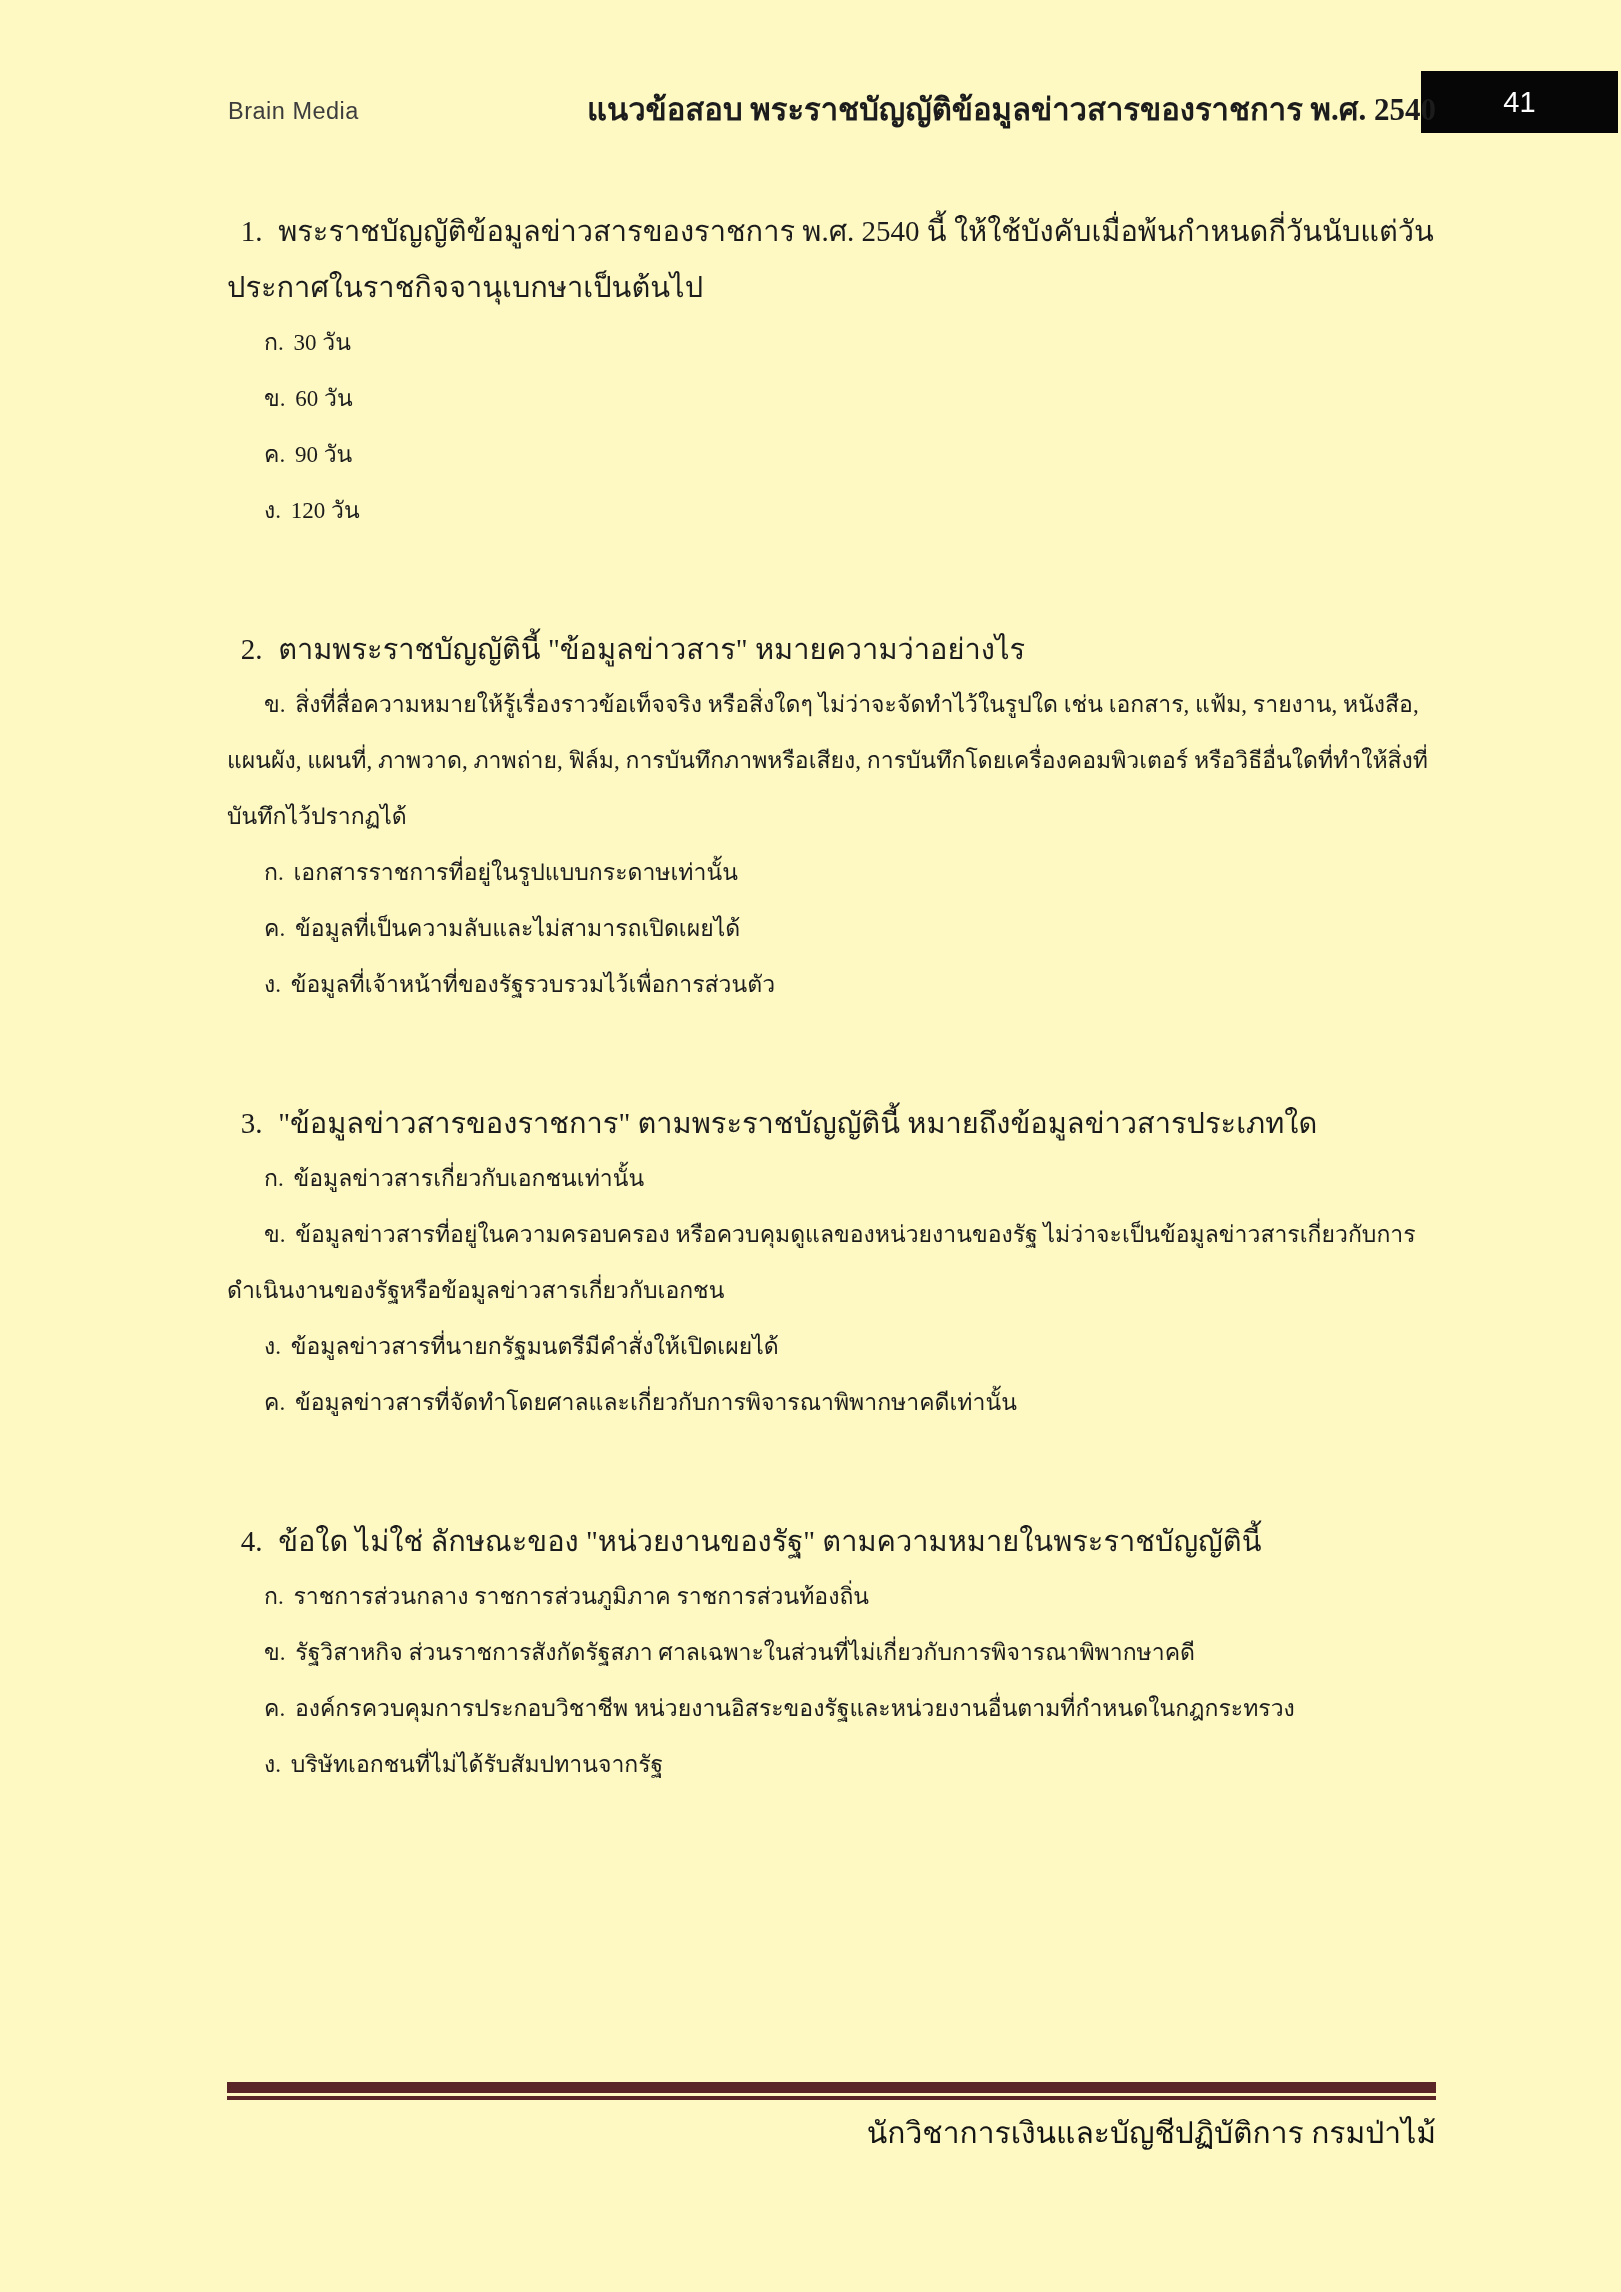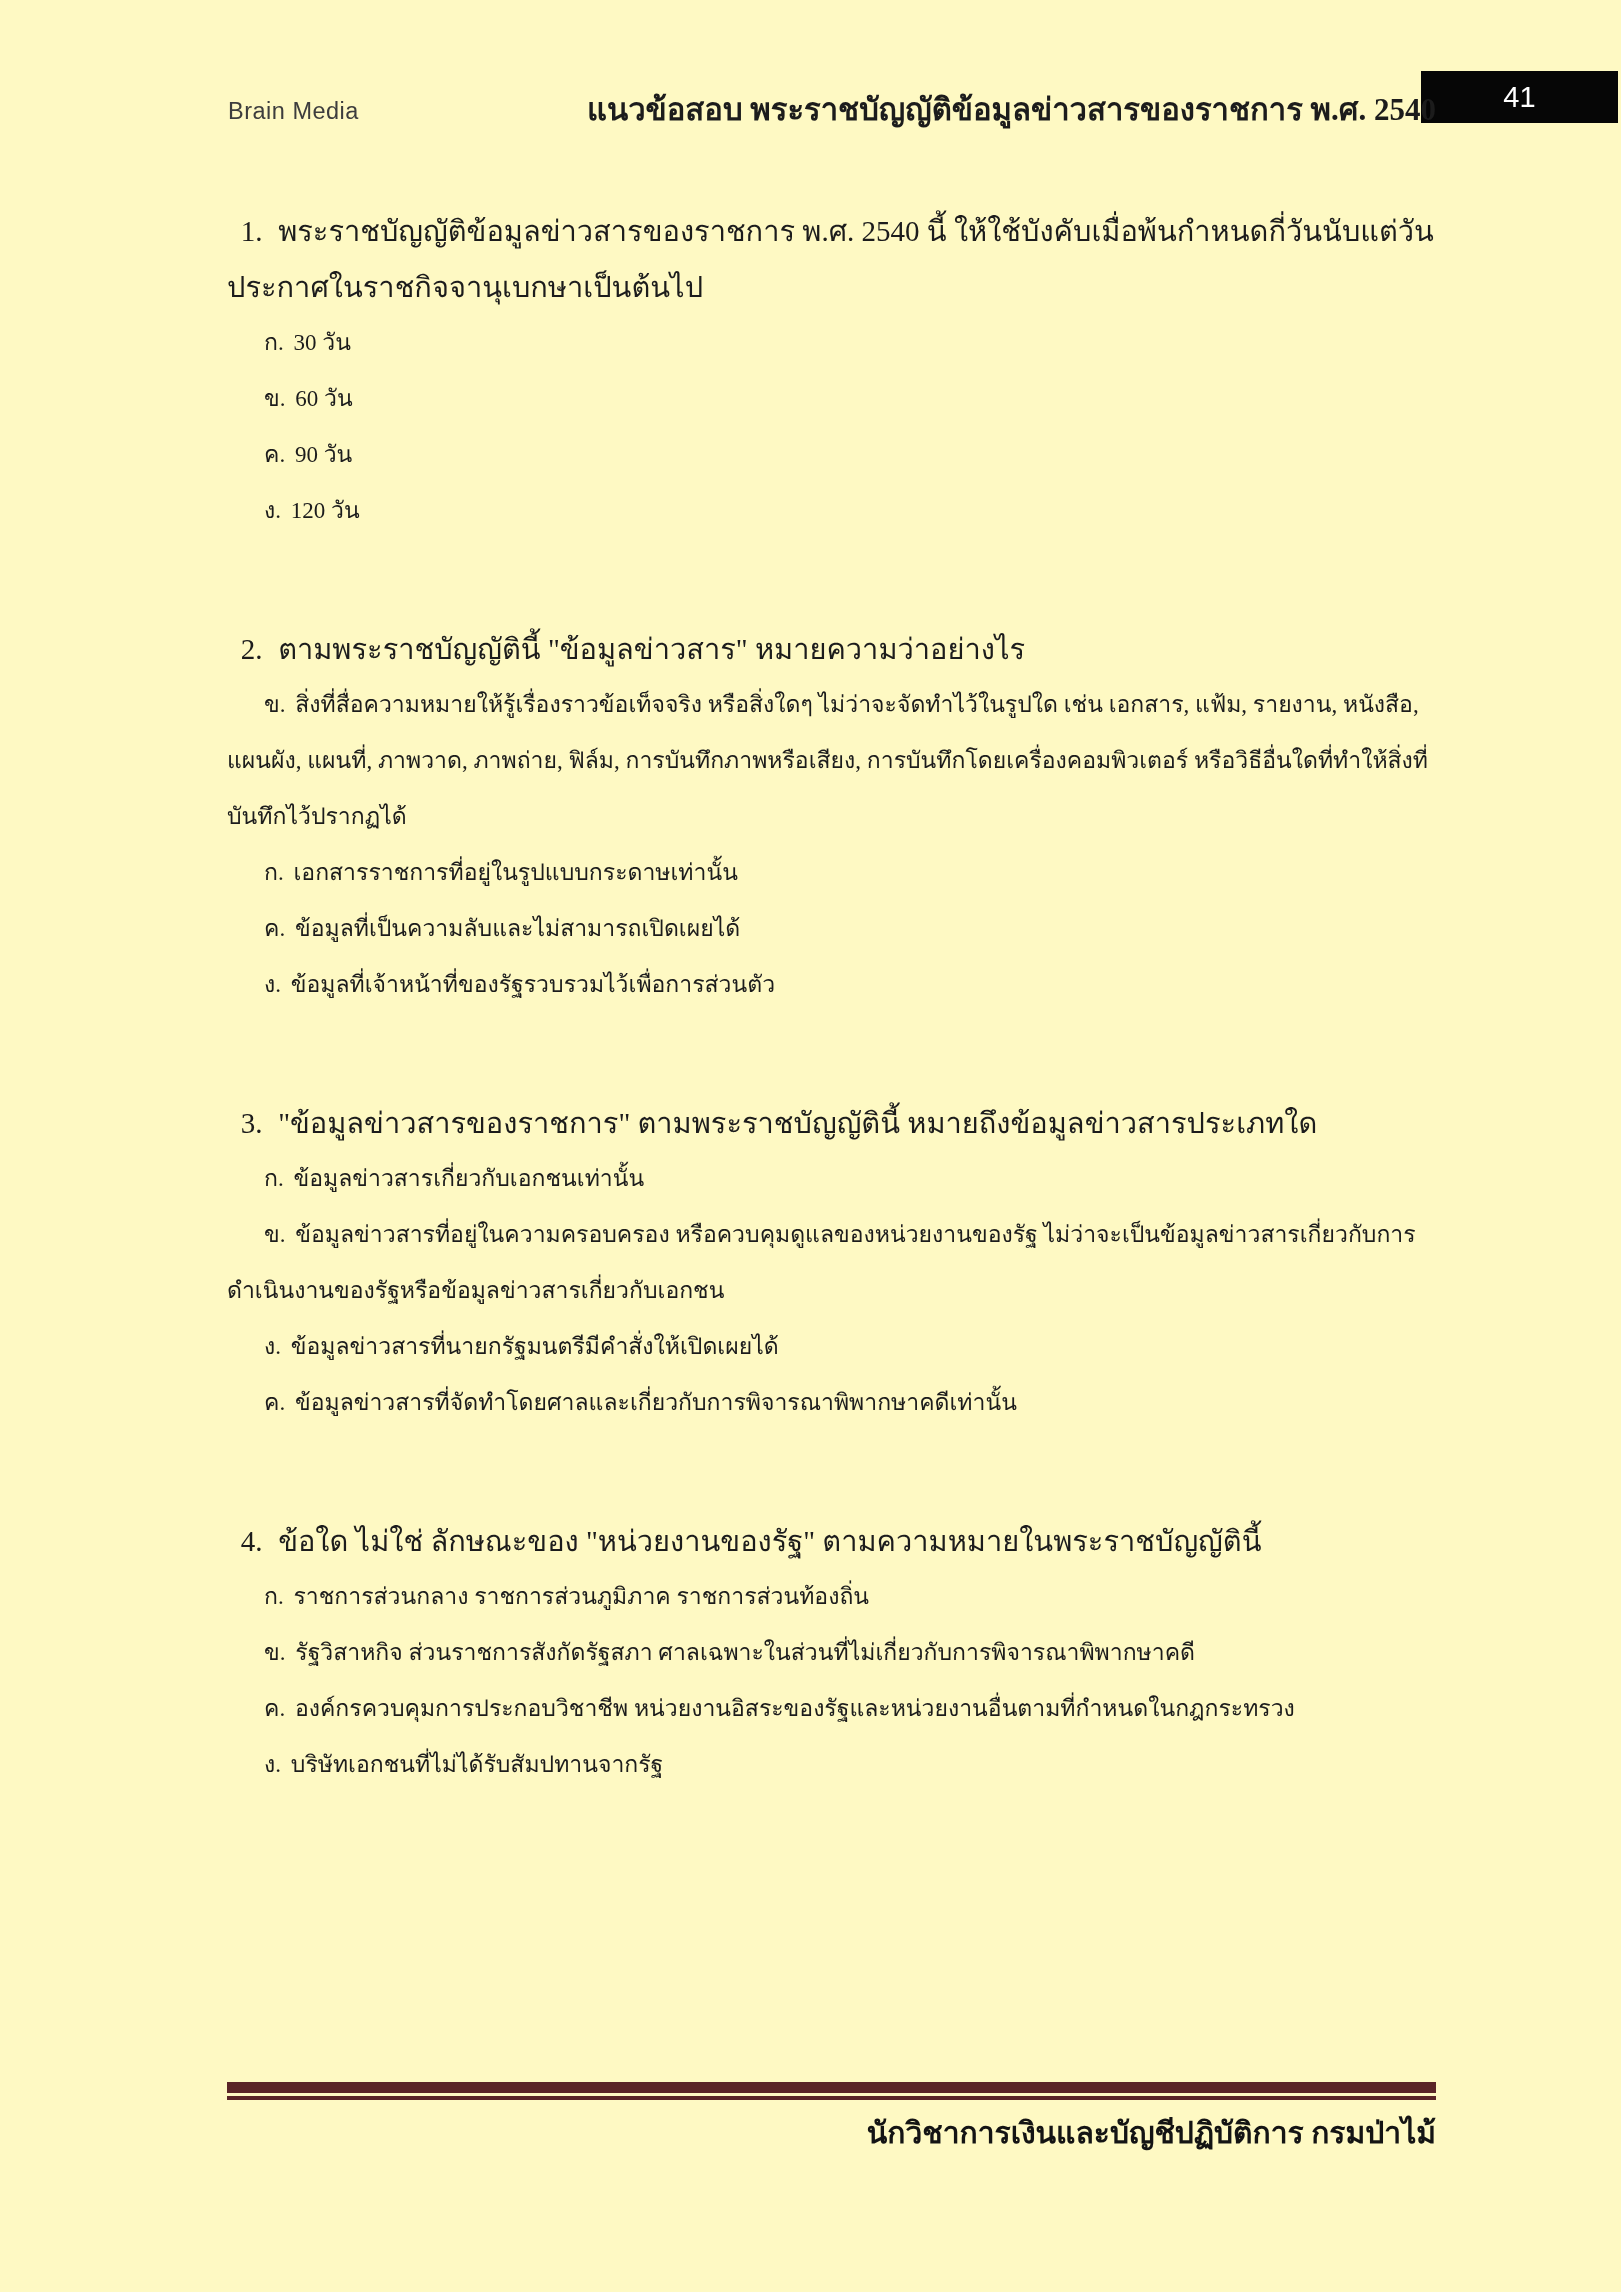--- a/index.html
+++ b/index.html
@@ -25,21 +25,21 @@
     font-family: "Liberation Sans", "DejaVu Sans", sans-serif;
     font-size: 23.5px;
     letter-spacing: 0.5px;
     color: #3d3d3d;
   }
   .page-badge {
     position: absolute;
     left: 1421px;
     top: 71px;
     width: 197px;
-    height: 52px;
+    height: 62px;
     background: #060606;
     color: #ffffff;
     font-family: "Liberation Sans", "DejaVu Sans", sans-serif;
     font-size: 29px;
     display: flex;
     align-items: center;
     justify-content: center;
   }
   
   .content {
@@ -69,21 +69,20 @@
     line-height: 56px;
     text-indent: 37px;
   }
   .choice-label { margin-right: 9.8px; }
   
   .footer {
     position: absolute;
     left: 227px;
     top: 2082px;
     width: 1209px;
-    font-weight: bold;
   }
   .footer-rule-thick {
     height: 10.8px;
     background: #5a2527;
   }
   .footer-rule-thin {
     height: 3.9px;
     background: #5a2527;
     margin-top: 2.9px;
   }

